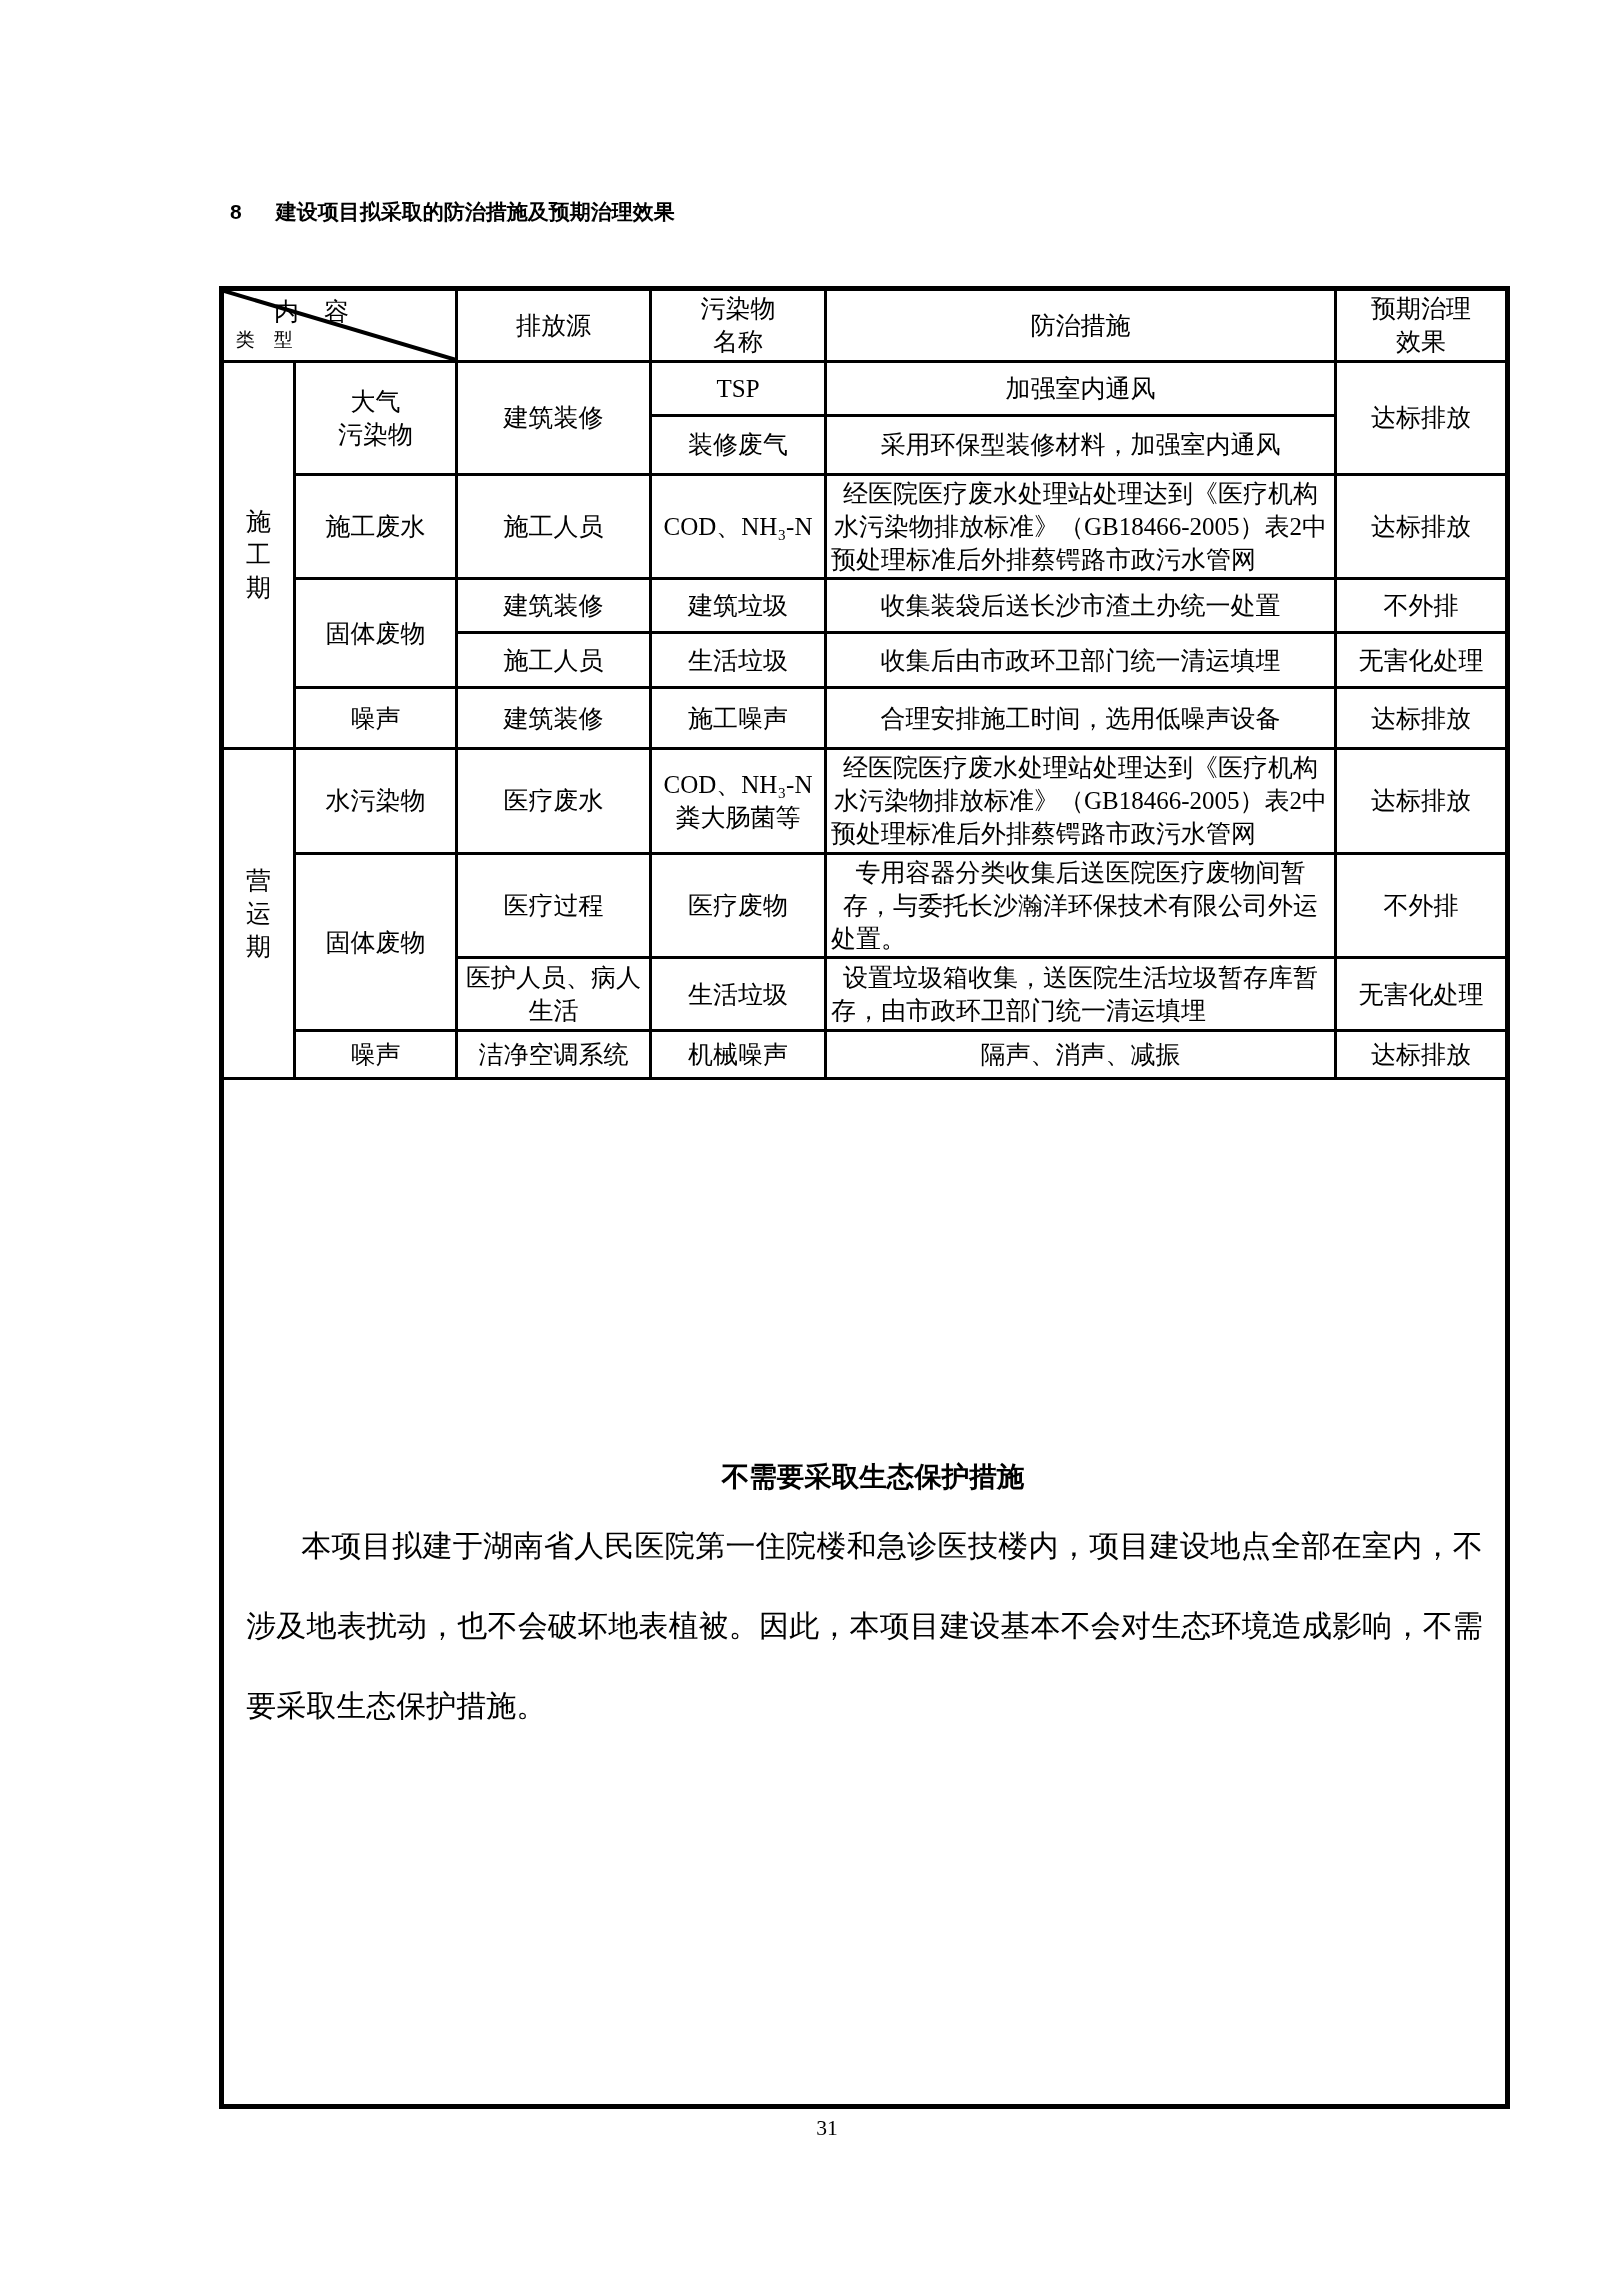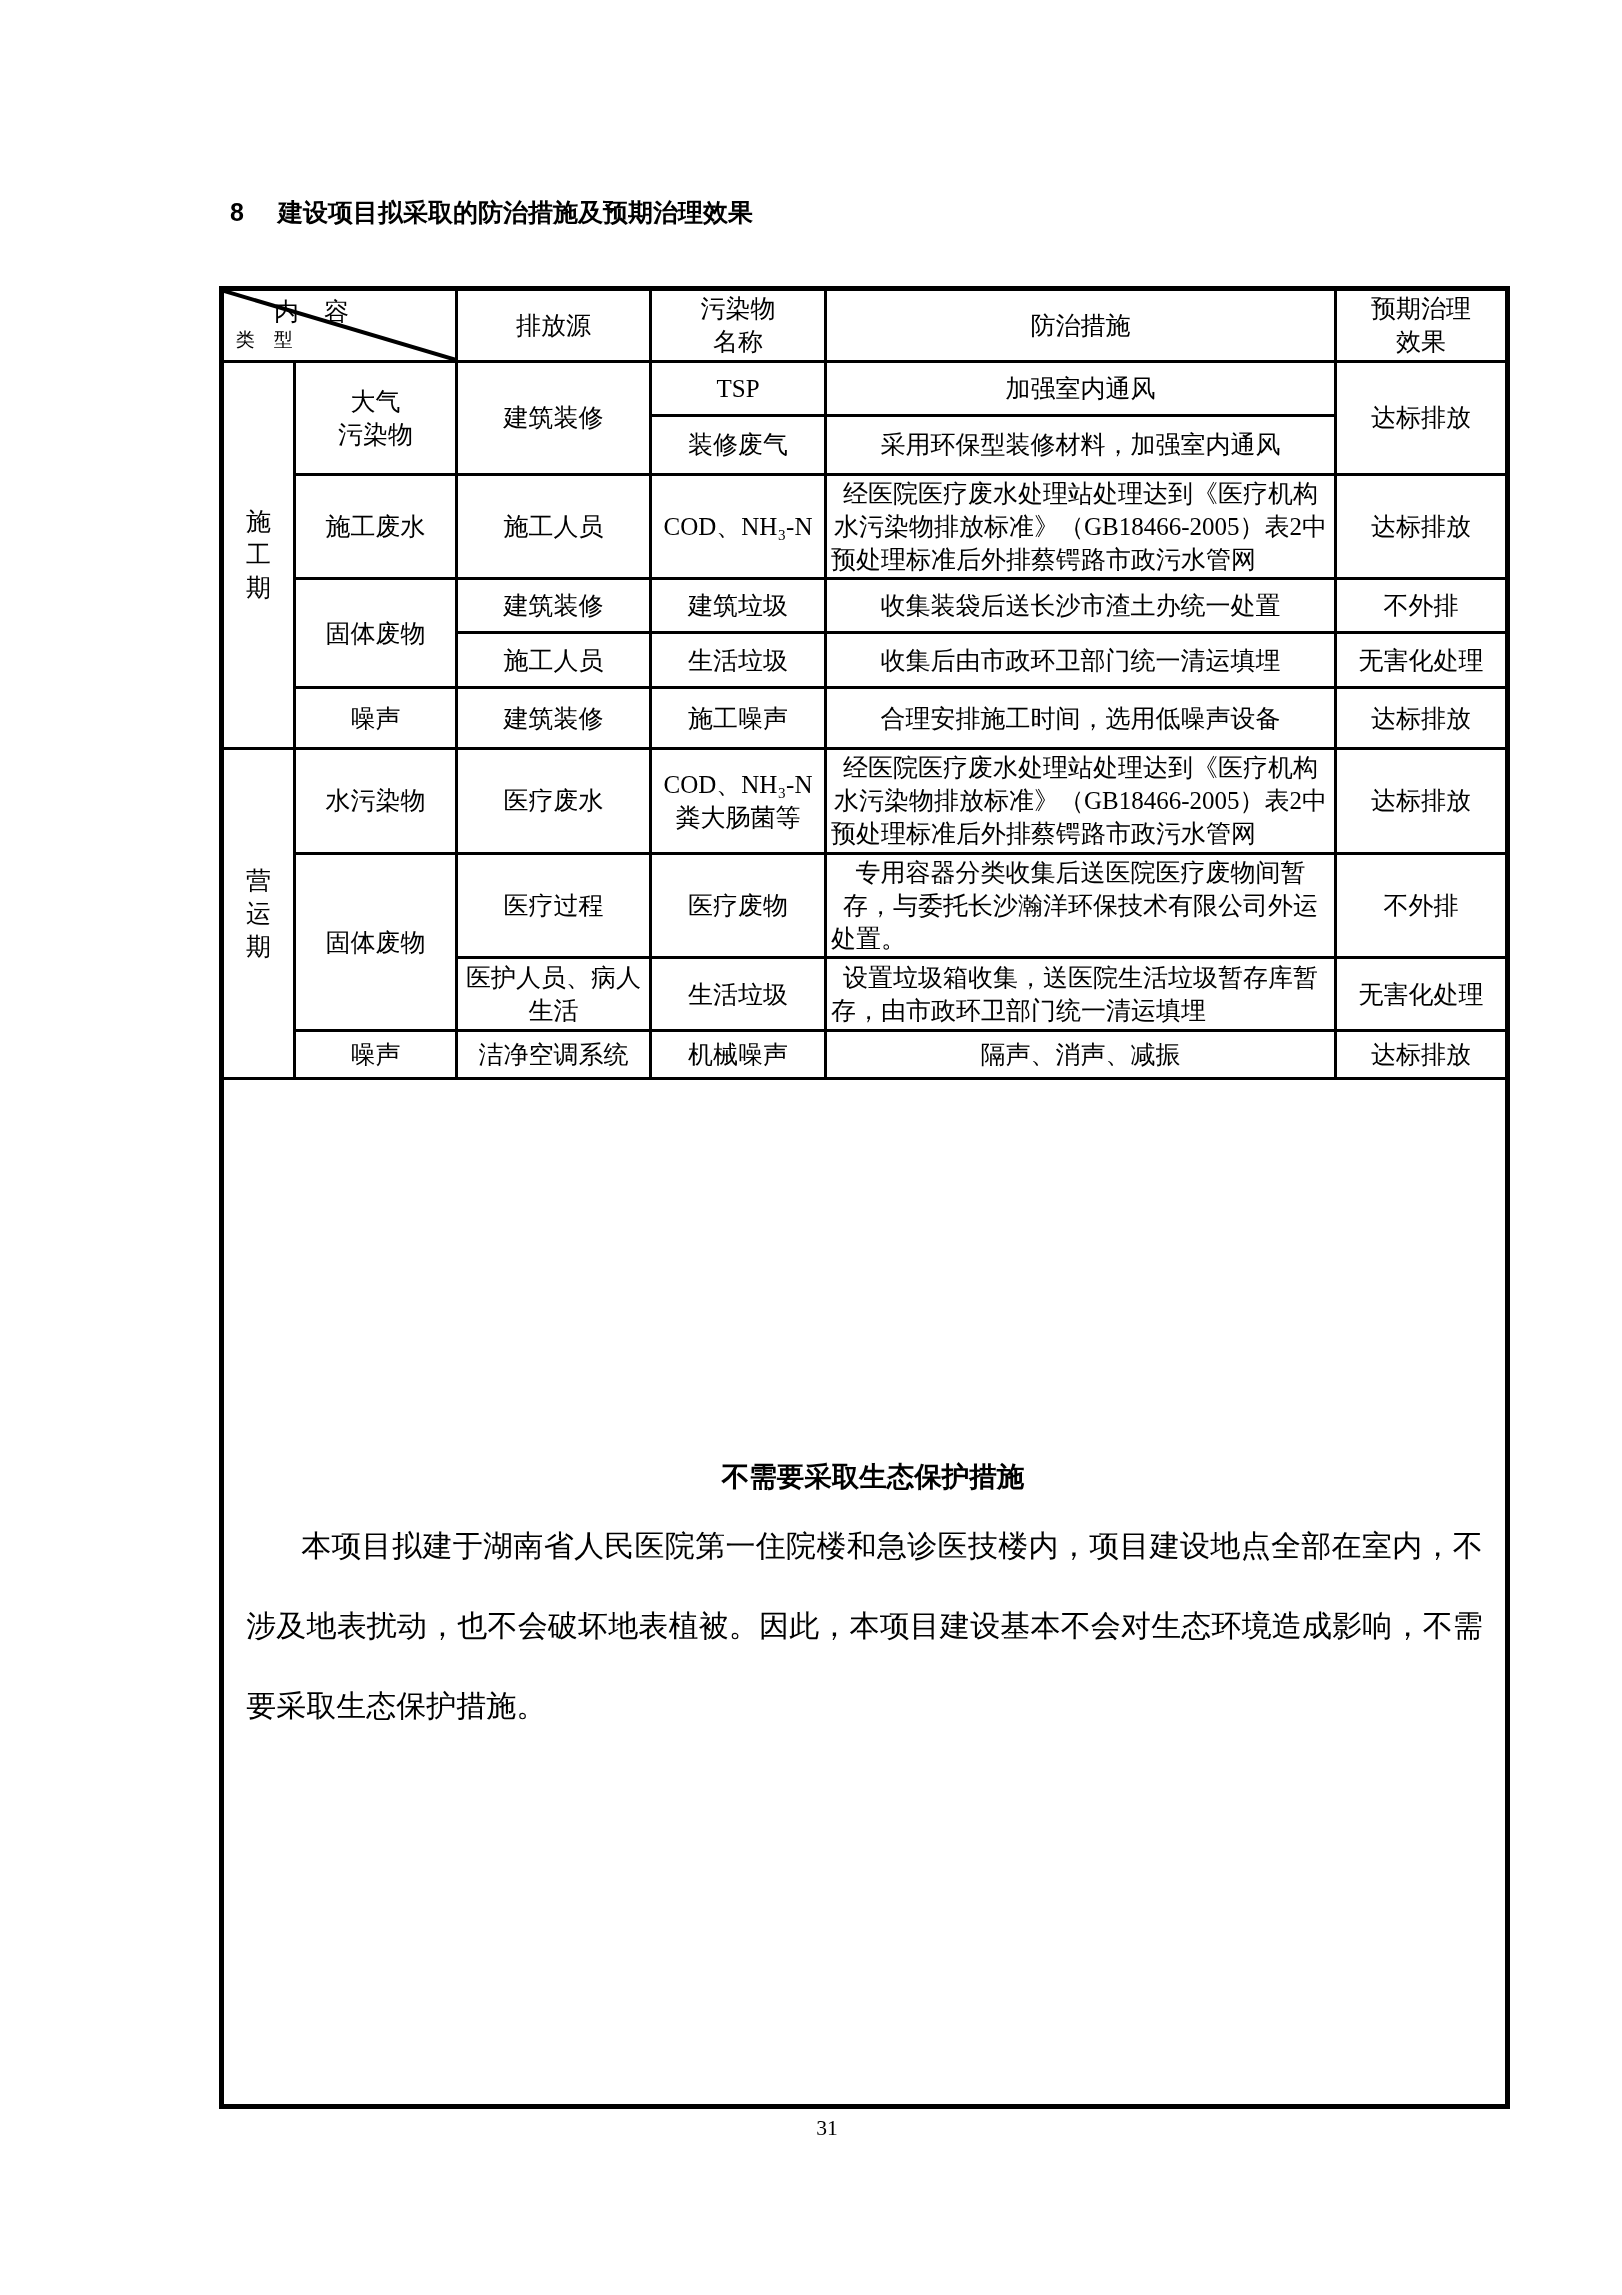--- a/index.html
+++ b/index.html
@@ -11,21 +11,21 @@
     font-family: "Liberation Serif", serif;
     color: #000000;
     overflow: hidden;
   }
   .doc-title {
     position: absolute;
     left: 230px;
     top: 195px;
     font-family: "Liberation Sans", sans-serif;
     font-weight: bold;
-    font-size: 25px;
+    font-size: 21px;
     line-height: 34px;
     white-space: nowrap;
   }
   .doc-title .num { display:inline-block; margin-right: 34px; }
   table.main-table {
     position: absolute;
     left: 219px;
     top: 262px;
     width: 1286px;
     height: 1823px;

